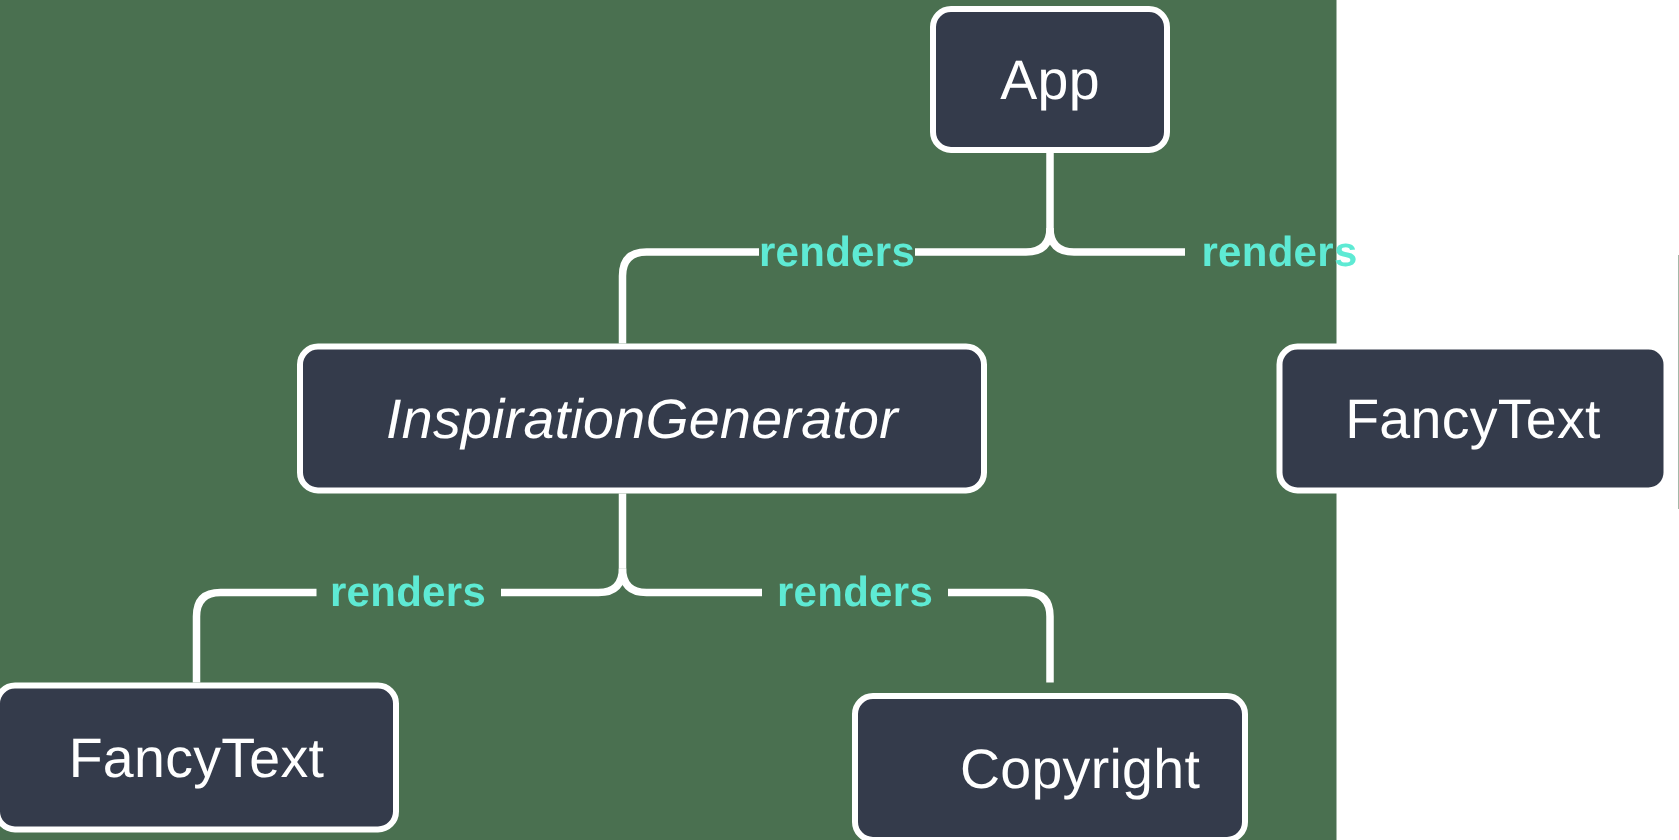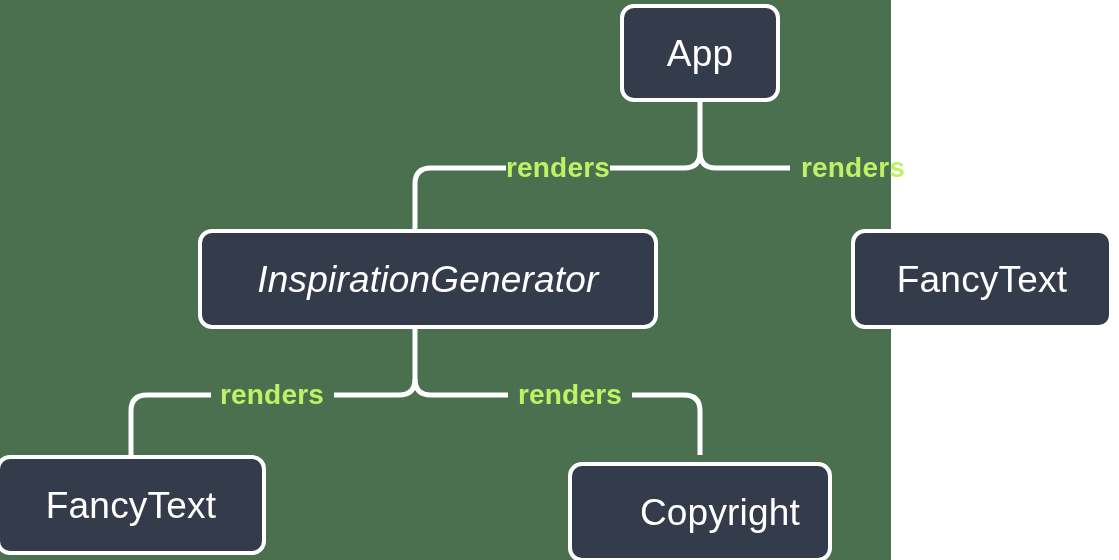--- a/index.html
+++ b/index.html
@@ -38,21 +38,21 @@
     letter-spacing: 0.2px;
     white-space: nowrap;
     user-select: none;
   }
   .node-label {
     font-size: 37px;
     line-height: 1;
   }
   .edge-label {
     position: absolute;
-    color: #bef264;
+    color: #5eead4;
     font-family: "Liberation Sans", sans-serif;
     font-size: 28px;
     font-weight: 600;
     letter-spacing: 0.2px;
     line-height: 1;
     white-space: nowrap;
     transform: translate(-50%, -50%);
     user-select: none;
   }
 </style>

